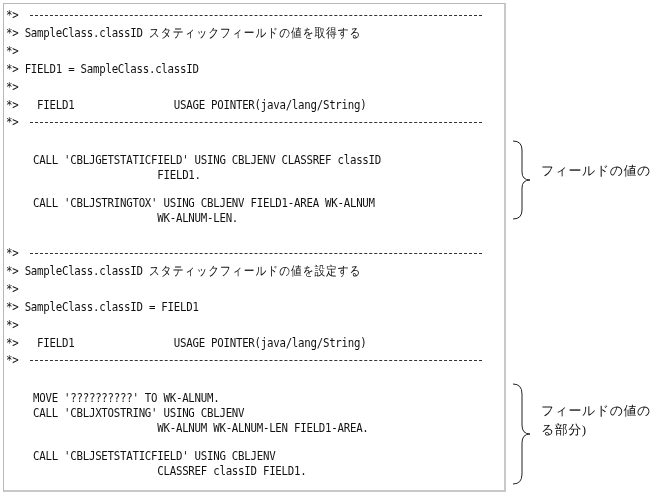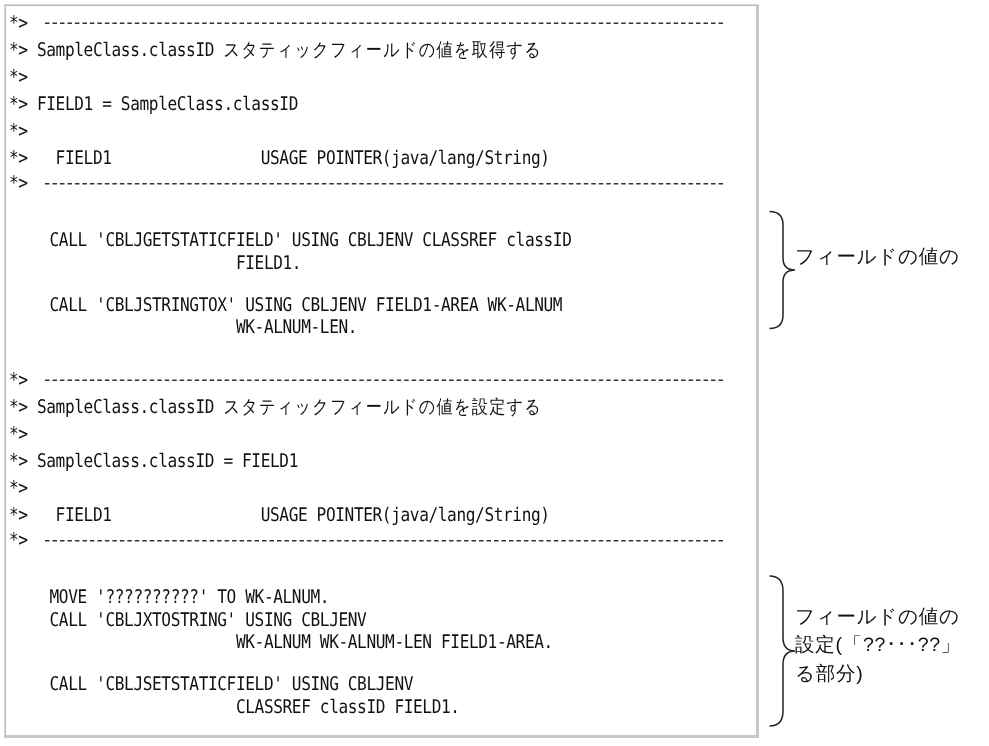--- a/index.html
+++ b/index.html
@@ -8,21 +8,21 @@
     .code-box { position: absolute; left: 3px; top: 3px; width: 503px; height: 489px;
                 border: 1px solid #b8b8b8; border-right-width: 2px; border-bottom-width: 2px;
                 border-right-color: #c8c8c8; border-bottom-color: #c8c8c8; box-sizing: border-box; }
     .line { position: absolute; left: 6px; white-space: pre; font-size: 12.5px; line-height: 18px;
             height: 18px; letter-spacing: -0.3px; transform: scaleX(0.86); transform-origin: left center; }
     .jp { font-family: "DejaVu Sans", sans-serif; letter-spacing: 1px; }
     .dash { position: absolute; left: 30px; height: 1px; background: transparent;
             border-top: 1px dashed #333; width: 452px; }
     .brace { position: absolute; left: 510px; width: 24px; }
     .brace svg { display: block; }
-    .note { position: absolute; left: 530px; font-family: Liberation Sans, sans-serif;
+    .note { position: absolute; left: 541px; font-family: Liberation Serif, serif;
             font-size: 13px; line-height: 19px; white-space: pre; color: #111; letter-spacing: 0.5px; }
   </style>
 </head>
 <body>
 
 <div class="code-box"></div>
 
 <div class="line" style="top:6px"><span>*&gt;</span></div>
 <div class="dash" style="top:15px"></div>
 <div class="line" style="top:24px"><span>*&gt; </span><span>SampleClass.classID </span><span class="jp">スタティックフィールドの値を取得する</span></div>
@@ -59,13 +59,13 @@
     <path d="M3 1 Q12 1 12 10 L12 32 Q12 40 20 40 Q12 40 12 48 L12 70 Q12 79 3 79" fill="none" stroke="#222" stroke-width="1"></path>
   </svg>
 </div>
 <div class="note" style="top:161px"><div>フィールドの値の</div></div>
 
 <div class="brace" style="top:383px; height:102px">
   <svg width="24" height="102" viewBox="0 0 24 102">
     <path d="M3 1 Q12 1 12 11 L12 42 Q12 51 20 51 Q12 51 12 60 L12 91 Q12 101 3 101" fill="none" stroke="#222" stroke-width="1"></path>
   </svg>
 </div>
-<div class="note" style="top:401px"><div>フィールドの値の</div><div>設定(「??･･･??」</div><div>る部分)</div></div>
+<div class="note" style="top:401px"><div>フィールドの値の</div><div>る部分)</div></div>
 
 </body></html>

